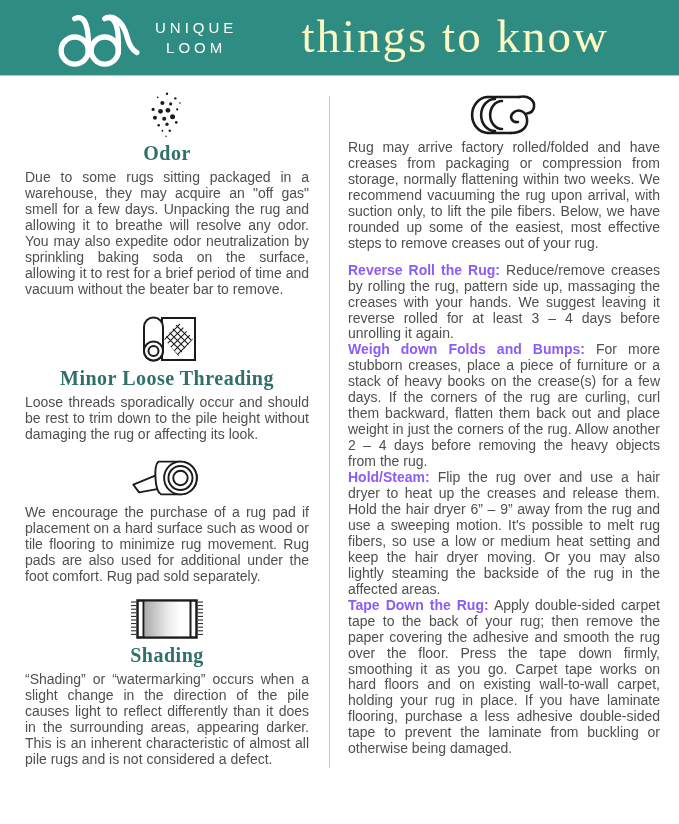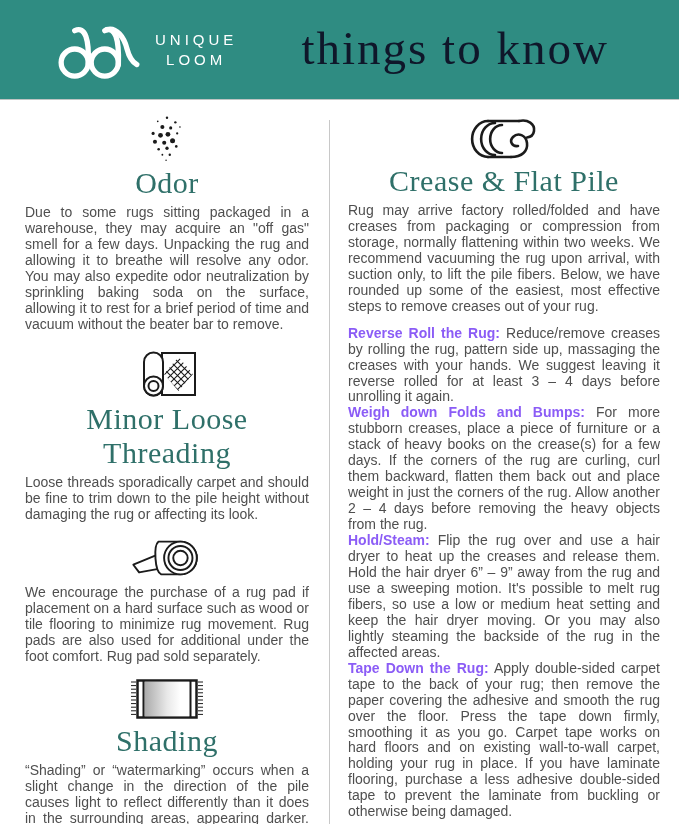--- a/index.html
+++ b/index.html
@@ -3,41 +3,41 @@
 <meta charset="utf-8">
 <style>
   html,body { margin:0; padding:0; background:#ffffff; }
   .page {
     width:679px; height:824px; background:#ffffff; overflow:hidden;
     font-family:"Liberation Sans", sans-serif; position:relative;
     margin:0 auto;
   }
   
   header {
-    height:100px; background:#2f8c82; display:flex; align-items:center;
+    height:76px; background:#2f8c82; display:flex; align-items:center;
     border-bottom:1px solid #bfc4c3; box-sizing:border-box;gap:20px;
   }
   .brand { margin-left:54px; display:flex; align-items:center; gap:13px; color:#fff; }
   .brand-text { font-size:15px; letter-spacing:4px; line-height:1.3; text-align:center; font-weight:400; }
   .brand-text span { display:block; }
   .page-title {
-    flex:1; text-align:center; color:#0f172a; margin:0 26px 4px 0;
+    flex:1; text-align:center; color:#fef9c3; margin:0 26px 4px 0;
     font-family:"Liberation Serif","DejaVu Serif",serif;
     font-size:47px; font-weight:500; letter-spacing:2px;
   }
   
   main { display:flex; align-items:stretch; }
   .col-left { width:329px; box-sizing:border-box; padding:8px 20px 0 25px; }
   .divider { width:1px; background:#c8c8c8; margin-top:20px; }
   .col-right { flex:1; box-sizing:border-box; padding:10px 19px 0 18px; }
 
   .icon-wrap { text-align:center; margin:6px 0 2px; }
   h2 {
     font-family:"Liberation Serif","DejaVu Serif",serif;
-    color:#2f7069; font-size:30px; font-weight:400;
+    color:#2f7069; font-size:20px; font-weight:700;
     text-align:center; margin:2px 0 5px; letter-spacing:0.5px;
   }
   p.body {
     color:#4f4f4f; font-size:14px; line-height:1.14;
     text-align:justify; margin:0;
   }
   article { margin-bottom:11px; }
   article:last-child { margin-bottom:0; }
   .tip { margin-top:15px; }
   .tip b { color:#8b5cf6; font-weight:700; }
@@ -110,21 +110,21 @@
               </pattern>
             </defs>
             <rect x="30" y="9" width="33" height="42" fill="#ffffff" stroke="#1b1b1b" stroke-width="2"></rect>
             <polygon points="46.5,13 61,30 46.5,47 32,30" fill="url(#xh1)"></polygon>
             <path d="M12,18 A9.5,9.5 0 0 1 31,18 V42 A9.5,9.5 0 0 1 12,42 Z" fill="#ffffff" stroke="#1b1b1b" stroke-width="2"></path>
             <circle cx="21.5" cy="42" r="9.5" fill="#ffffff" stroke="#1b1b1b" stroke-width="2"></circle>
             <circle cx="21.5" cy="42" r="5" fill="#ffffff" stroke="#1b1b1b" stroke-width="2"></circle>
           </svg>
         </div>
         <h2>Minor Loose Threading</h2>
-        <p class="body">Loose threads sporadically carpet and should be fine to trim down to the pile height without damaging the rug or affecting its look.</p>
+        <p class="body">Loose threads sporadically occur and should be rest to trim down to the pile height without damaging the rug or affecting its look.</p>
       </article>
 
       <article>
         <div class="icon-wrap">
           <svg width="80" height="50" viewBox="0 0 80 52">
             <g stroke="#1b1b1b" stroke-width="2" fill="#ffffff" stroke-linejoin="round">
               <polygon points="5,33 29,23 44,28 44,35 11,41"></polygon>
               <path d="M31,9 H54 A17,17 0 0 1 54,43 H34 C27,40 26,13 31,9 Z"></path>
               <circle cx="54" cy="26" r="17"></circle>
               <circle cx="54" cy="26" r="12.5"></circle>
@@ -171,21 +171,20 @@
               <path d="M26,5 A15,17 0 0 0 26,41"></path>
               <path d="M33,7 A13,15 0 0 0 33,39"></path>
               <path d="M40,9 A11,13 0 0 0 40,37"></path>
               <path d="M26,5 H57"></path>
               <path d="M26,41 H49"></path>
               <path d="M49,41 C60,41 66,35 65,27 C64,19 56,16 51,21 C47,25 50,31 56,30"></path>
               <path d="M57,5 C66,3 73,8 72,15 C71.5,18.5 69,21 65,21.5"></path>
             </g>
           </svg>
         </div>
-        <h2>Crease &amp; Flat Pile</h2>
         <p class="body">Rug may arrive factory rolled/folded and have creases from packaging or compression from storage, normally flattening within two weeks. We recommend vacuuming the rug upon arrival, with suction only, to lift the pile fibers. Below, we have rounded up some of the easiest, most effective steps to remove creases out of your rug.</p>
       </article>
 
       <p class="body tip"><b>Reverse Roll the Rug:</b> <span>Reduce/remove creases by rolling the rug, pattern side up, massaging the creases with your hands. We suggest leaving it reverse rolled for at least 3 – 4 days before unrolling it again.</span></p>
 
       <p class="body tip"><b>Weigh down Folds and Bumps:</b> <span>For more stubborn creases, place a piece of furniture or a stack of heavy books on the crease(s) for a few days. If the corners of the rug are curling, curl them backward, flatten them back out and place weight in just the corners of the rug. Allow another 2 – 4 days before removing the heavy objects from the rug.</span></p>
 
       <p class="body tip"><b>Hold/Steam:</b> <span>Flip the rug over and use a hair dryer to heat up the creases and release them. Hold the hair dryer 6” – 9” away from the rug and use a sweeping motion. It's possible to melt rug fibers, so use a low or medium heat setting and keep the hair dryer moving. Or you may also lightly steaming the backside of the rug in the affected areas.</span></p>
 
       <p class="body tip"><b>Tape Down the Rug:</b> <span>Apply double-sided carpet tape to the back of your rug; then remove the paper covering the adhesive and smooth the rug over the floor. Press the tape down firmly, smoothing it as you go. Carpet tape works on hard floors and on existing wall-to-wall carpet, holding your rug in place. If you have laminate flooring, purchase a less adhesive double-sided tape to prevent the laminate from buckling or otherwise being damaged.</span></p>

